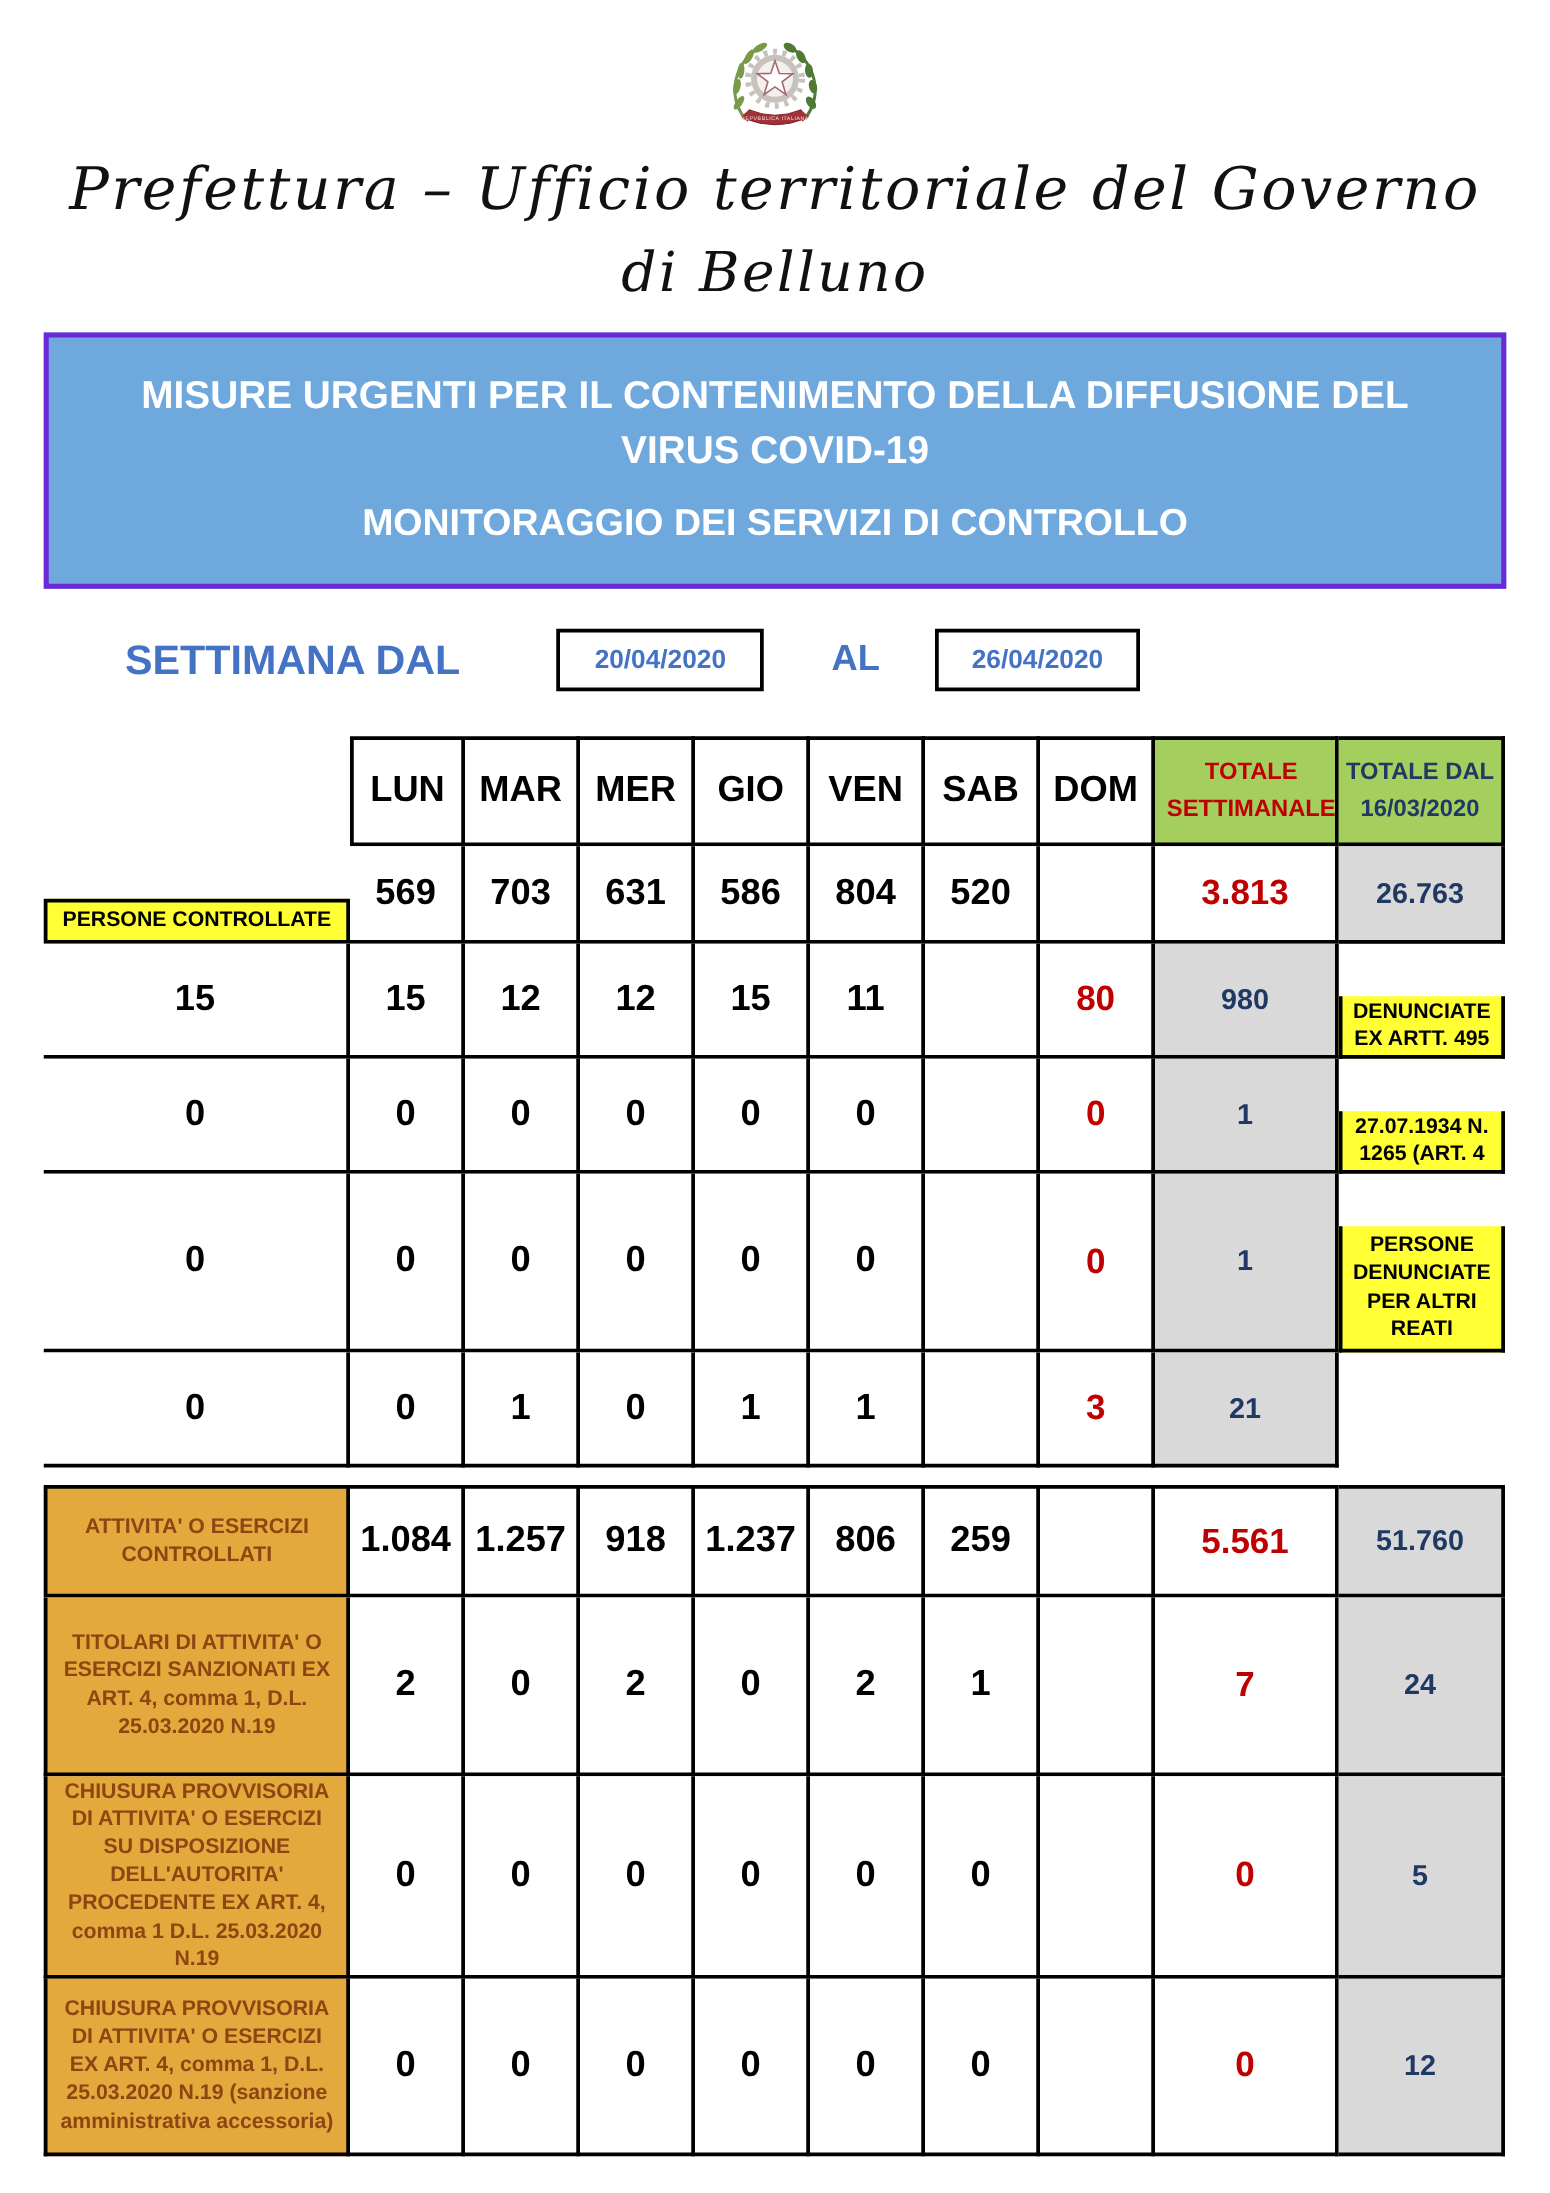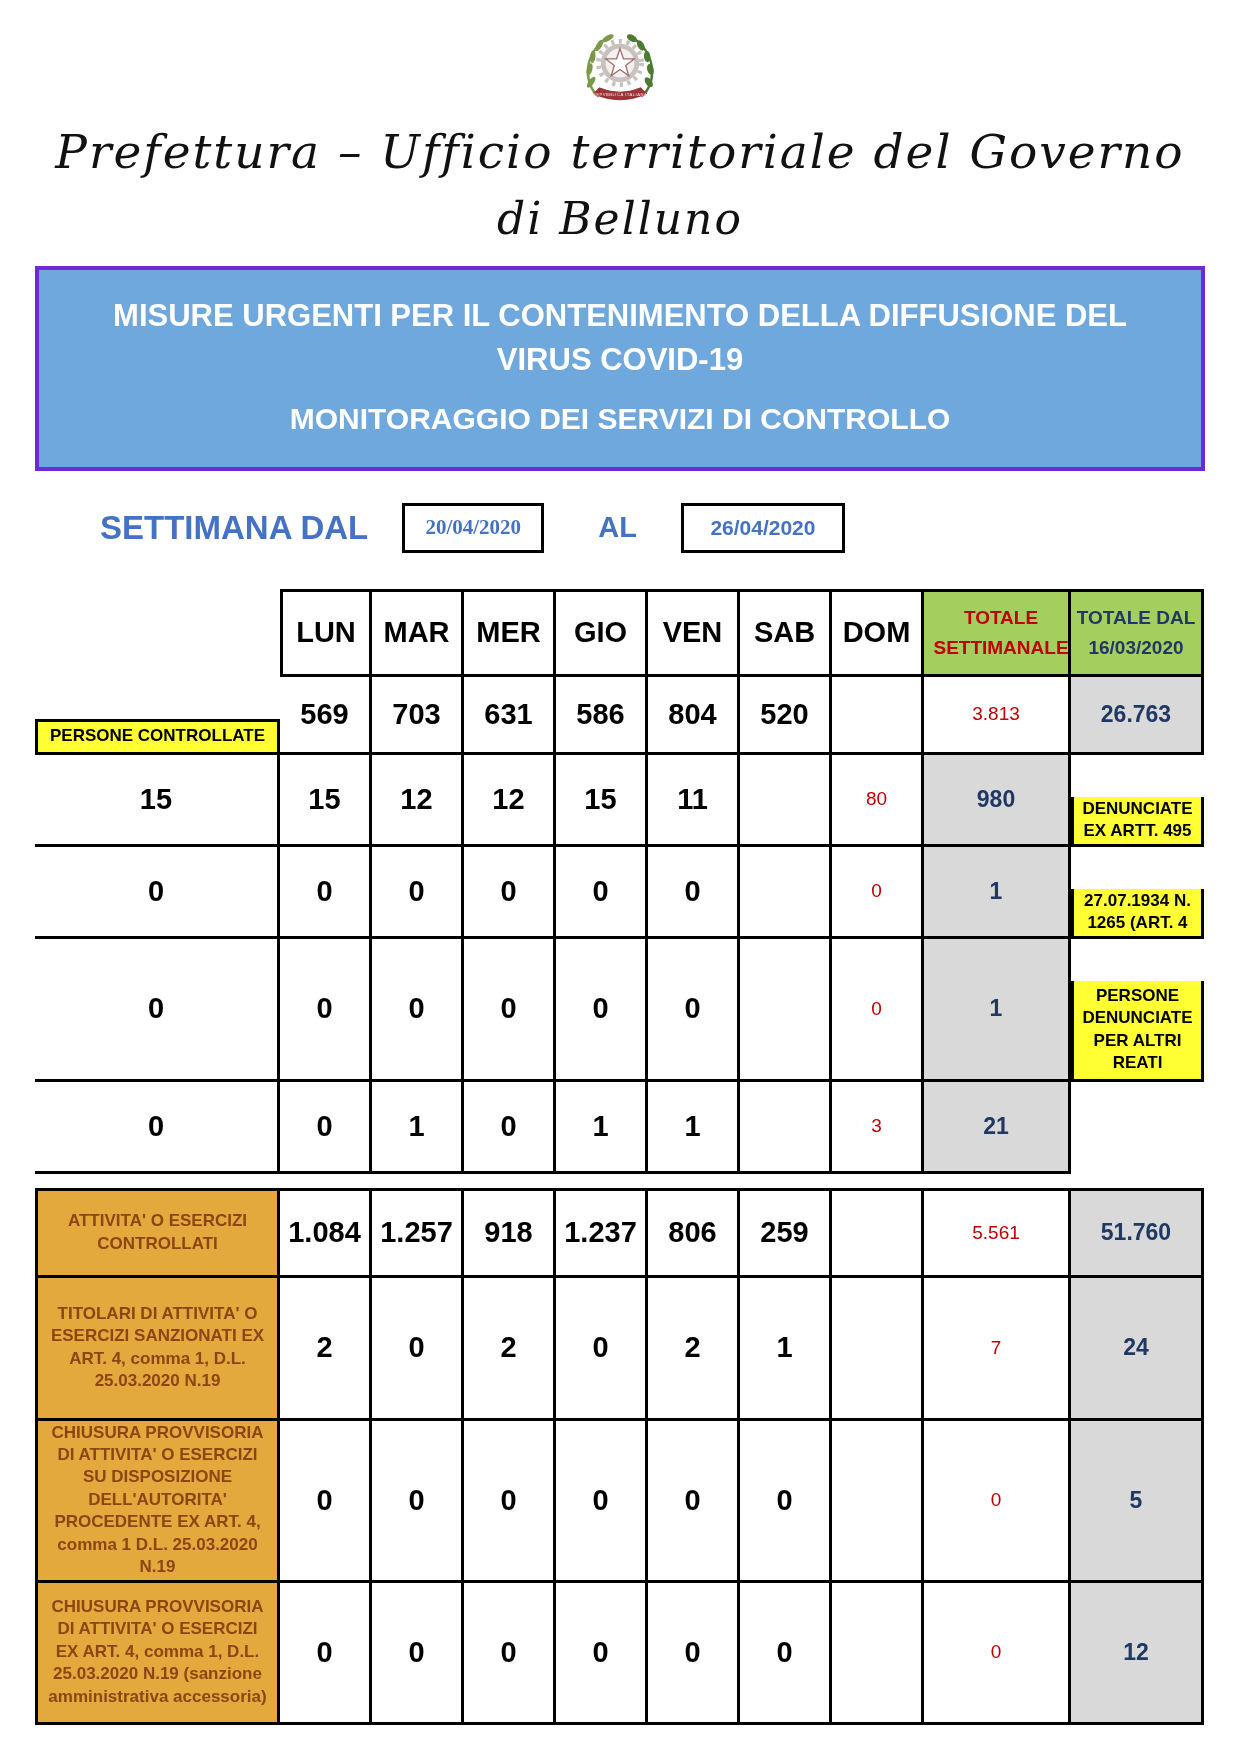--- a/index.html
+++ b/index.html
@@ -17,21 +17,21 @@
 
   .banner{margin:22px 35px 0 35px; background:var(--banner-bg); border:4px solid #6d28d9;
           text-align:center; padding:24px 10px 26px 10px;}
   .banner div{color:#fff; font-weight:bold; font-size:31px; line-height:1.42;}
   .banner .l3{margin-top:16px; font-size:30px;}
 
   .week-row{display:flex; align-items:center; margin:30px 0 0 100px; height:54px;}
   .week-label{font-size:33px; font-weight:bold; color:var(--accent); letter-spacing:0px;}
   .date-box{border:3px solid #000; height:50px; display:flex; align-items:center; justify-content:center;
             font-size:21px; font-weight:bold; color:var(--accent);}
-  .date-from{width:142px; margin-left:34px;font-family:Liberation Serif, serif;}
+  .date-from{width:166px; margin-left:77px;}
   .week-al{font-size:29px; font-weight:bold; color:var(--accent); margin-left:54px;}
   .date-to{width:164px; margin-left:44px;}
 
   .tbl{display:grid; grid-template-columns:245px repeat(7,92px) 147px 133px; margin-left:35px;}
   .sec1{margin-top:34px; grid-template-rows:88px 78px 92px 92px 143px 92px;}
   .sec2{margin-top:14px; grid-template-rows:90px 143px 162px 142px;}
   .cell{border-right:3px solid #000; border-bottom:3px solid #000;
         display:flex; flex-direction:column; align-items:center; justify-content:center;
         text-align:center; background:#fff; overflow:hidden;}
   .first-col{border-left:3px solid #000;}
@@ -39,21 +39,21 @@
   .corner{border:none; background:#fff;}
   .blt{border-left:3px solid #000;}
   .dayhead{font-size:29px; font-weight:bold; color:#000;}
   .tot-head{background:var(--green); font-size:19px; font-weight:bold; line-height:1.55;}
   .tw-head{color:var(--red);padding-left:10px;}
   .ts-head{color:var(--navy);align-items:center;}
   .lbl{font-size:17px; font-weight:bold; line-height:1.32; padding:4px 7px;}
   .lbl-y{background:var(--yellow); color:#000;margin-top:42px;}
   .lbl-o{background:var(--orange); color:var(--brown);}
   .val{font-size:29px; font-weight:bold; color:#000;}
-  .tw-val{font-size:19px; font-weight:normal; color:var(--red);text-align:center;}
+  .tw-val{font-size:28px; font-weight:bold; color:var(--red);text-align:center;}
   .ts-val{font-size:23px; font-weight:bold; color:var(--navy); background:var(--gray);}
 </style>
 </head>
 <body>
 
 <div class="page">
 
   <div class="emblem-wrap">
     <svg viewBox="0 0 120 112" width="96" height="90" xmlns="http://www.w3.org/2000/svg">
       <path d="M30,86 C12,62 18,30 48,12" fill="none" stroke="#7a9a4a" stroke-width="3"></path>

